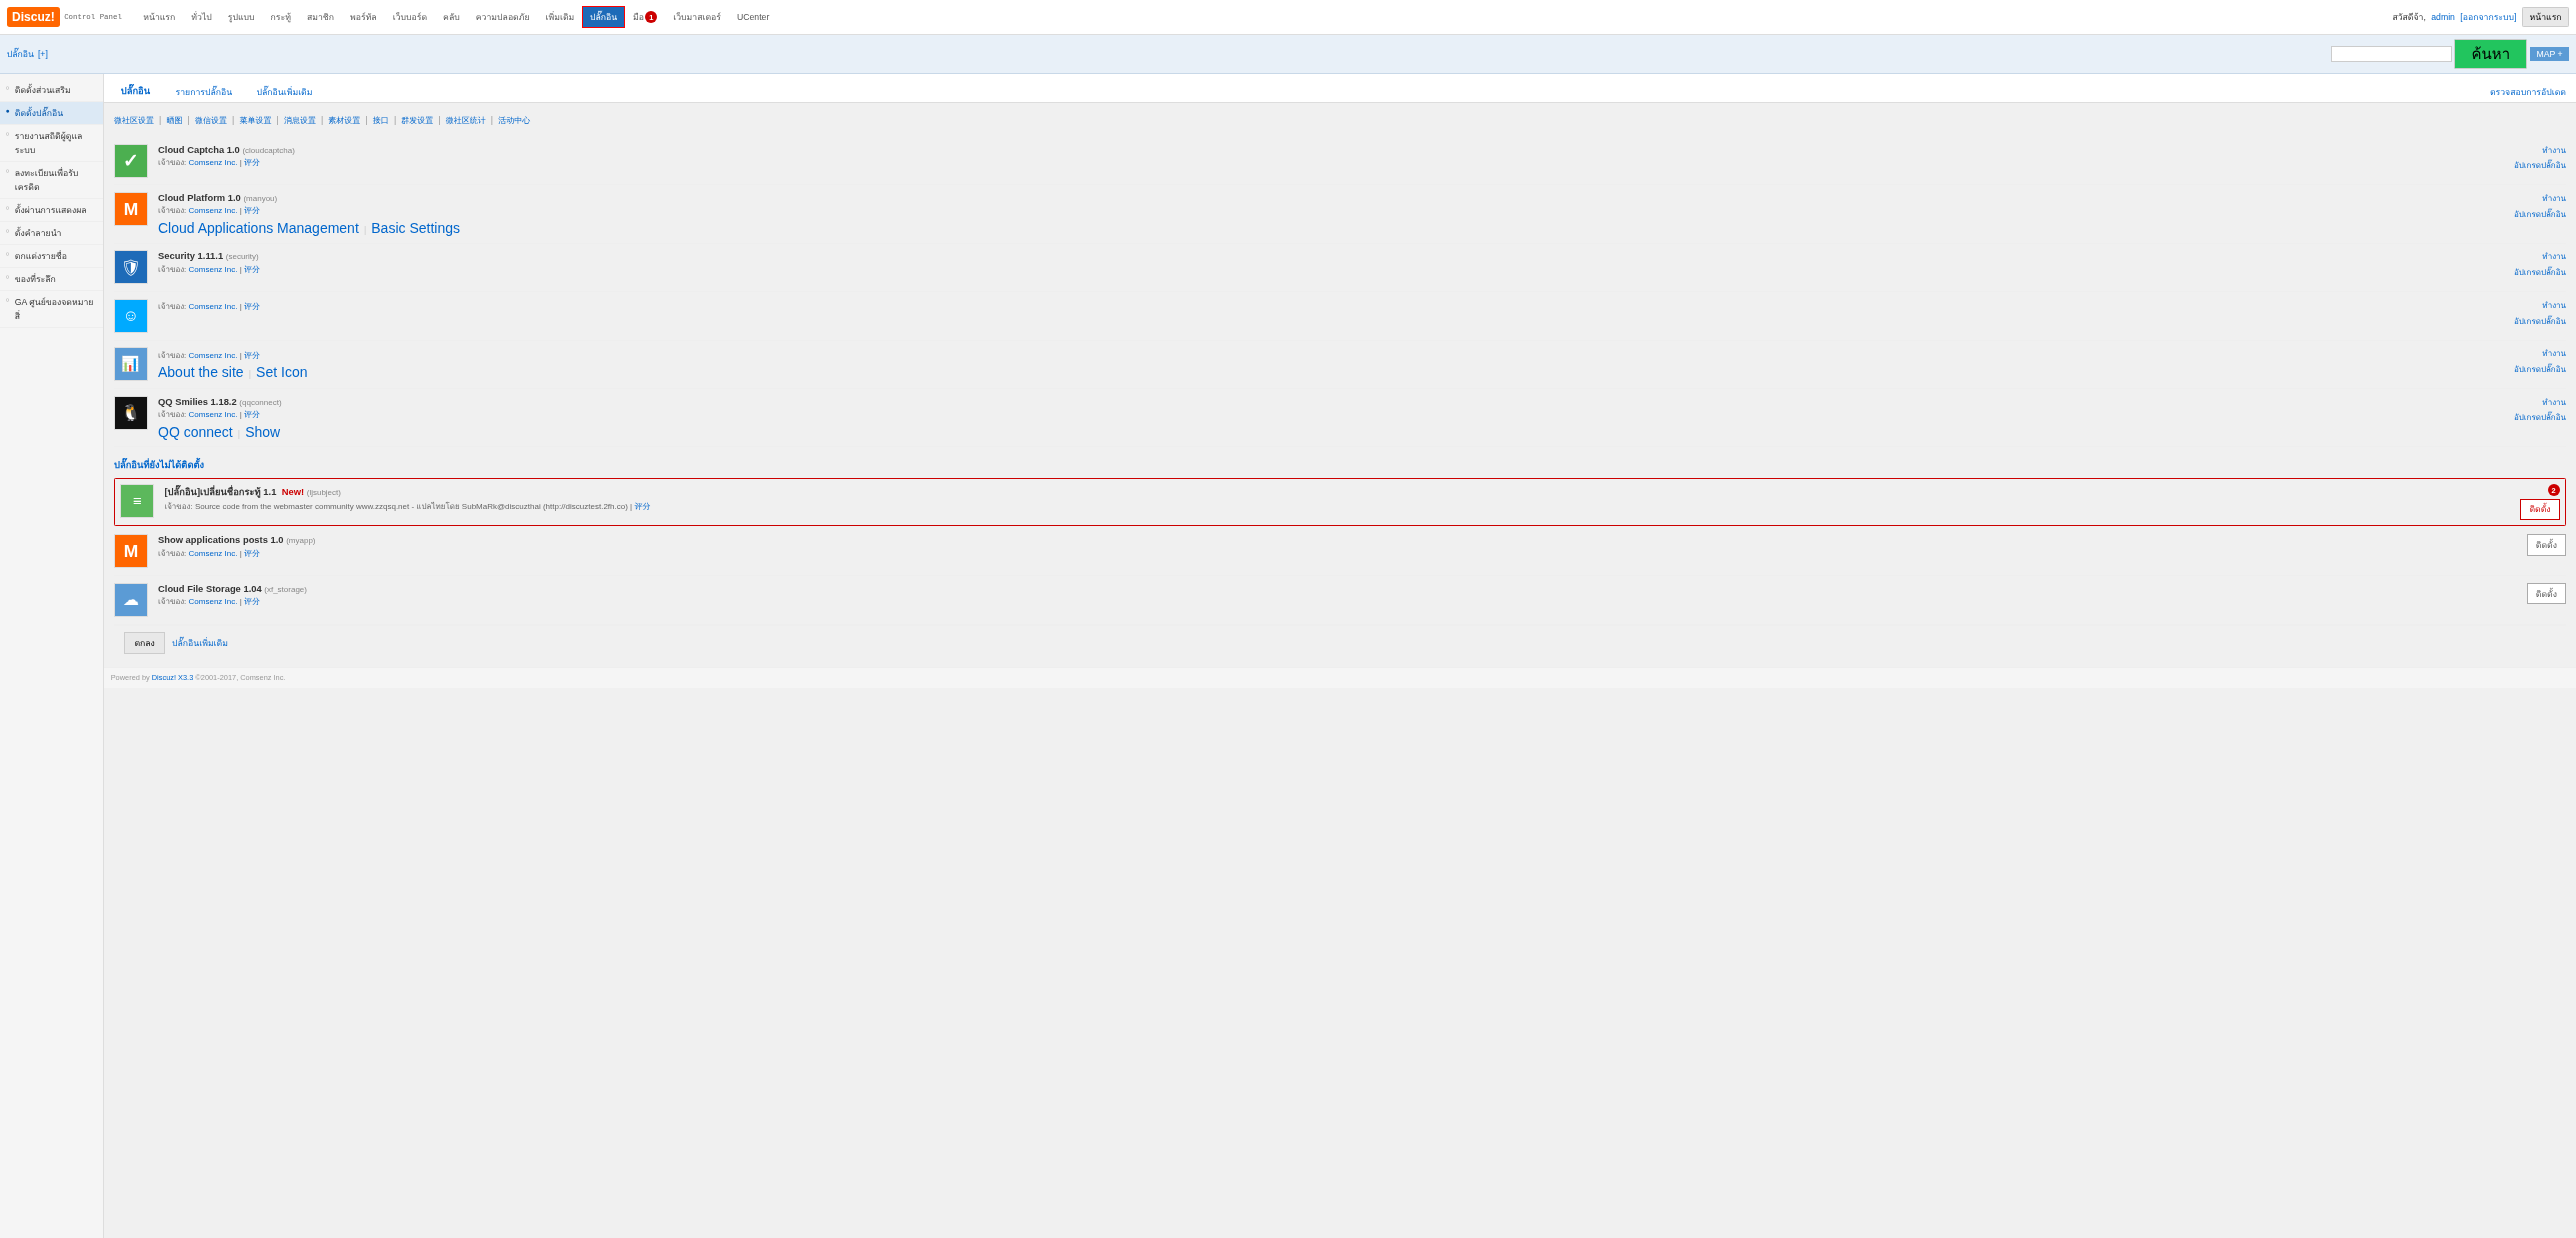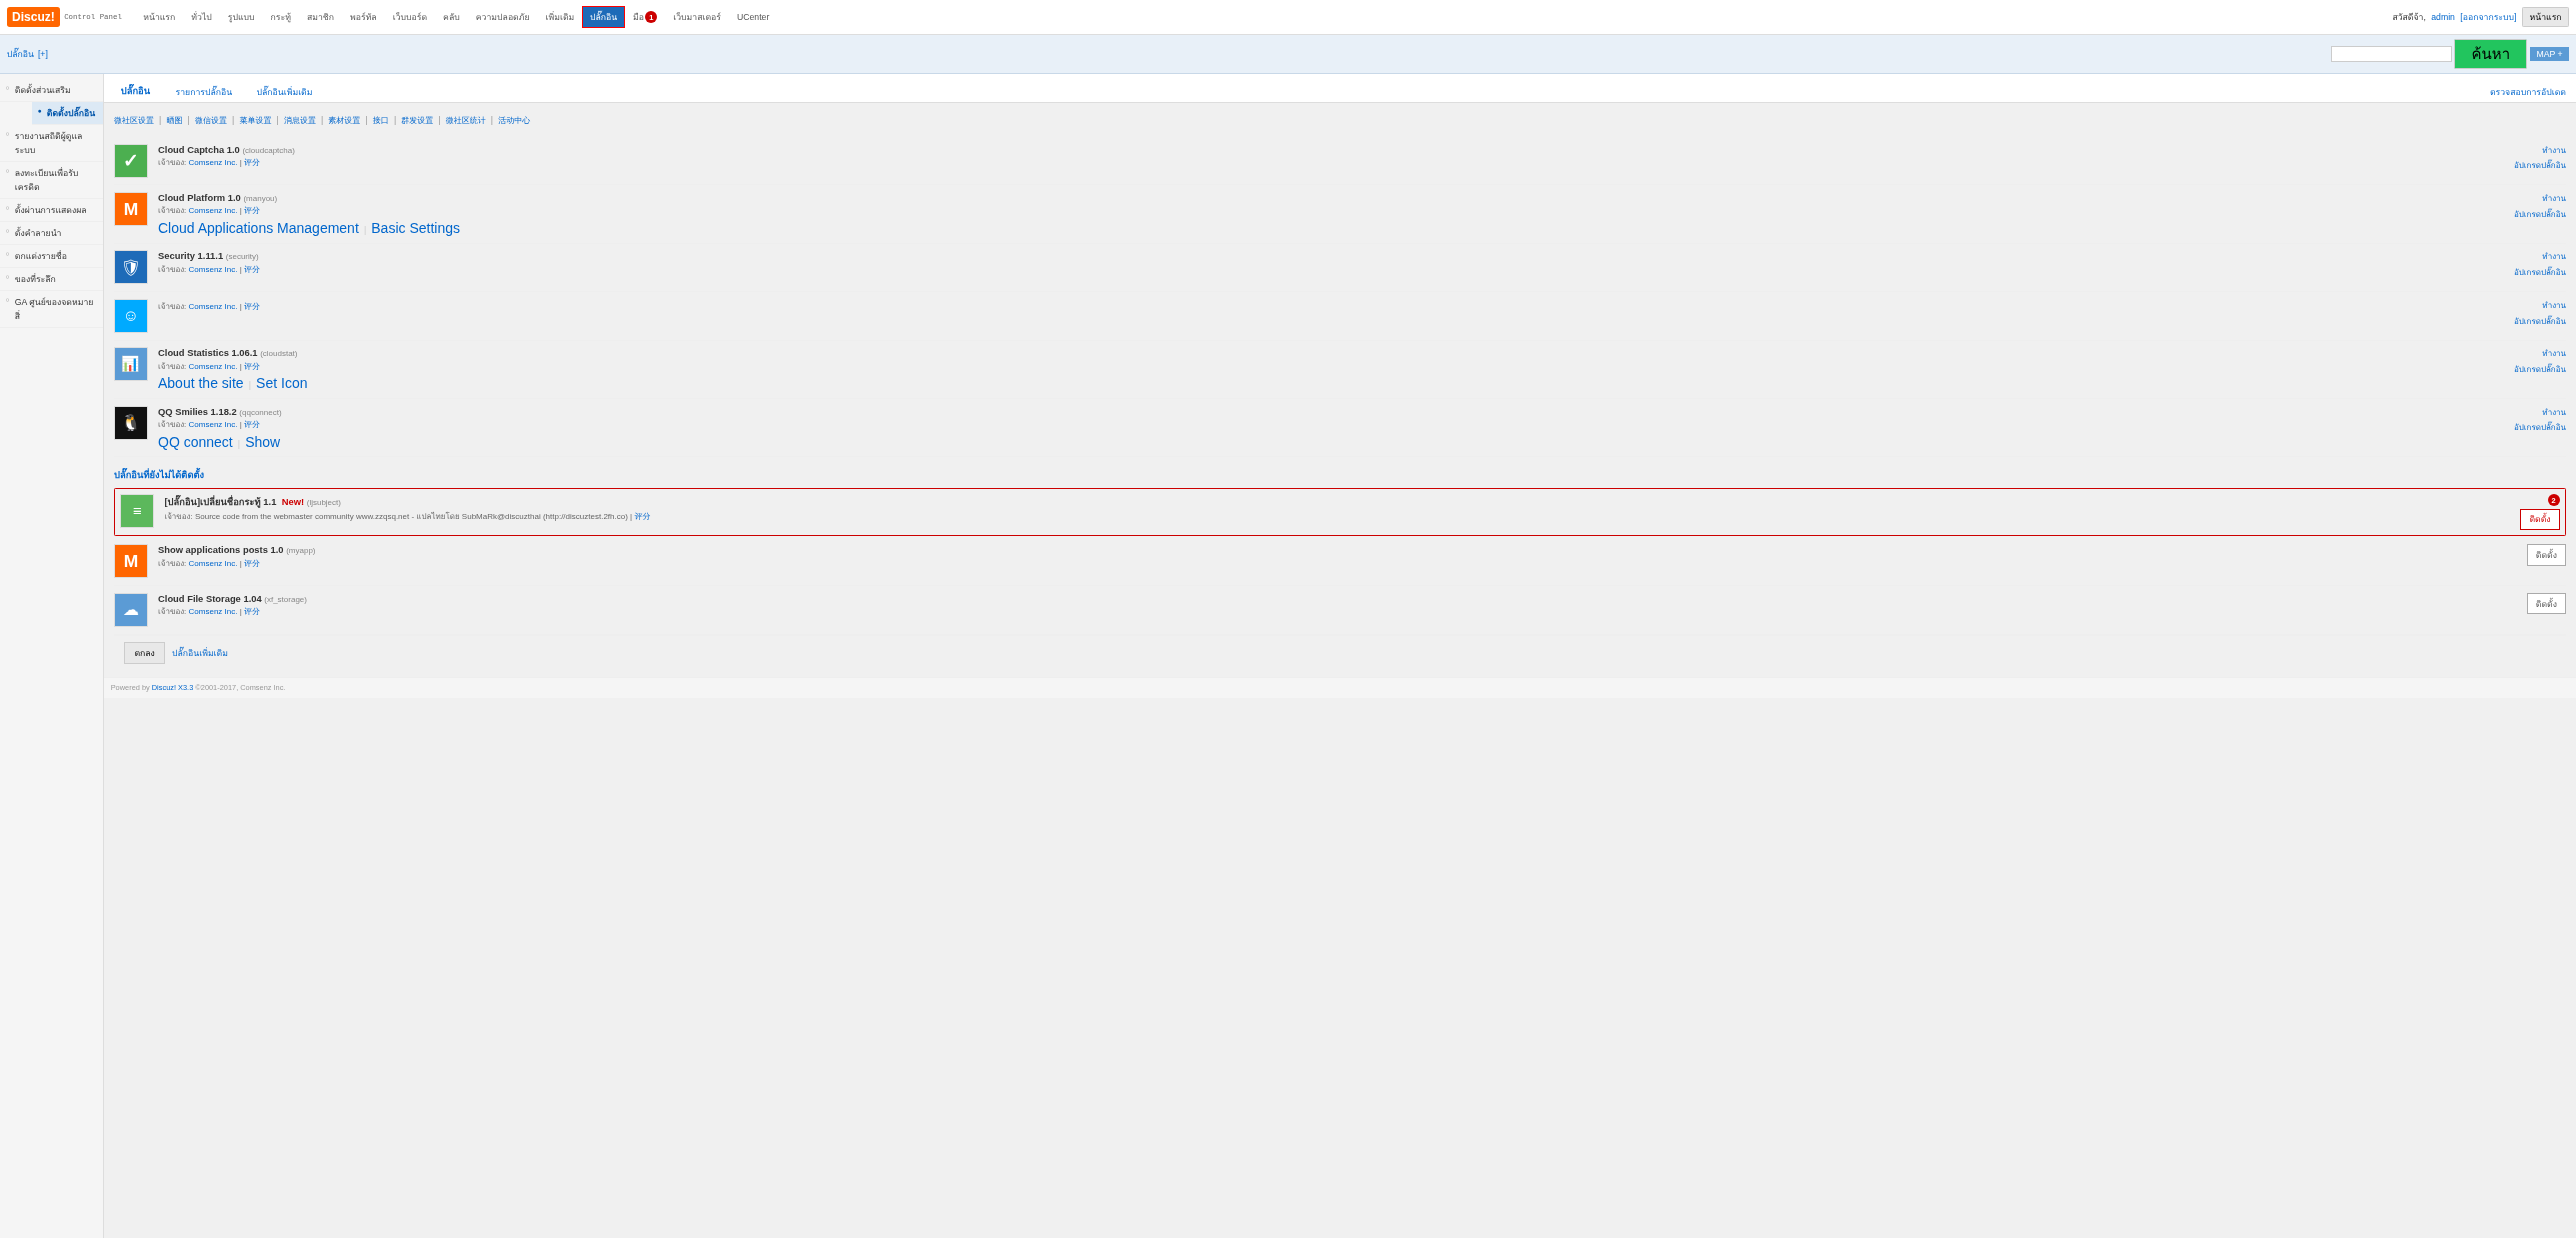--- a/index.html
+++ b/index.html
@@ -25,21 +25,21 @@
     #search-btn { background: #22c55e; border: 0.7px solid #ccc; padding: 2px 16px; cursor: pointer; font-size: 15px; }
     #map-btn { background: #5b9bd5; color: #fff; border: none; padding: 2px 6.7px; cursor: pointer; font-size: 8.7px; }
 
     
     #layout { display: flex; min-height: calc(100vh - 35px); }
 
     
     #sidebar { width: 104px; background: #f5f5f5; border-right: 0.7px solid #ddd; padding: 5.4px 0; flex-shrink: 0; }
     .sidebar-item { padding: 4px 6.7px 4px 14.8px; color: #333; cursor: pointer; font-size: 8.7px; position: relative; border-bottom: 0.7px solid #eee; }
     .sidebar-item:before { content: '○'; position: absolute; left: 5.4px; color: #999; font-size: 6.7px; top: 4.7px; }
-    .sidebar-item.active { background: #dce9f5; color: #0055aa; font-weight: bold; margin-left: 32px; }
+    .sidebar-item.active { background: #dce9f5; color: #0055aa; font-weight: normal; }
     .sidebar-item.active:before { content: '●'; color: #0055aa; }
 
     
     #main { flex: 1; padding: 0; overflow-x: auto; }
 
     
     #tabbar { background: #fff; border-bottom: 0.7px solid #ddd; padding: 5.4px 10px 0 10px; display: flex; gap: 13.4px; align-items: flex-end; }
     .tab { padding: 3.4px 6.7px; cursor: pointer; color: #0066cc; font-size: 9.4px; font-weight: bold; border-bottom: 1.3px solid transparent; }
     .tab.active { color: #0066cc; border-bottom: 1.3px solid transparent; }
     .tab-link { color: #0066cc; cursor: pointer; font-size: 8.7px; padding: 3.4px 5.4px; }
@@ -260,24 +260,20 @@
         </div>
         <div class="plugin-actions">
           <a class="action-run">ทำงาน</a>
           <a class="action-upgrade">อัปเกรดปลั๊กอิน</a>
         </div>
       </div>
 
       <div class="plugin-item">
         <div class="plugin-icon icon-stats" style="color:#fff;font-size:14.8px;">📊</div>
         <div class="plugin-info">
-          <div class="plugin-name">
-            <span>Cloud Statistics 1.06.1</span>
-            <span class="plugin-id"> (cloudstat)</span>
-          </div>
           <div class="plugin-author">
             เจ้าของ: <a>Comsenz Inc.</a> | <a>评分</a>
           </div>
           <div class="plugin-links">
             <a>About the site</a>
             <span> | </span>
             <a>Set Icon</a>
           </div>
         </div>
         <div class="plugin-actions">

